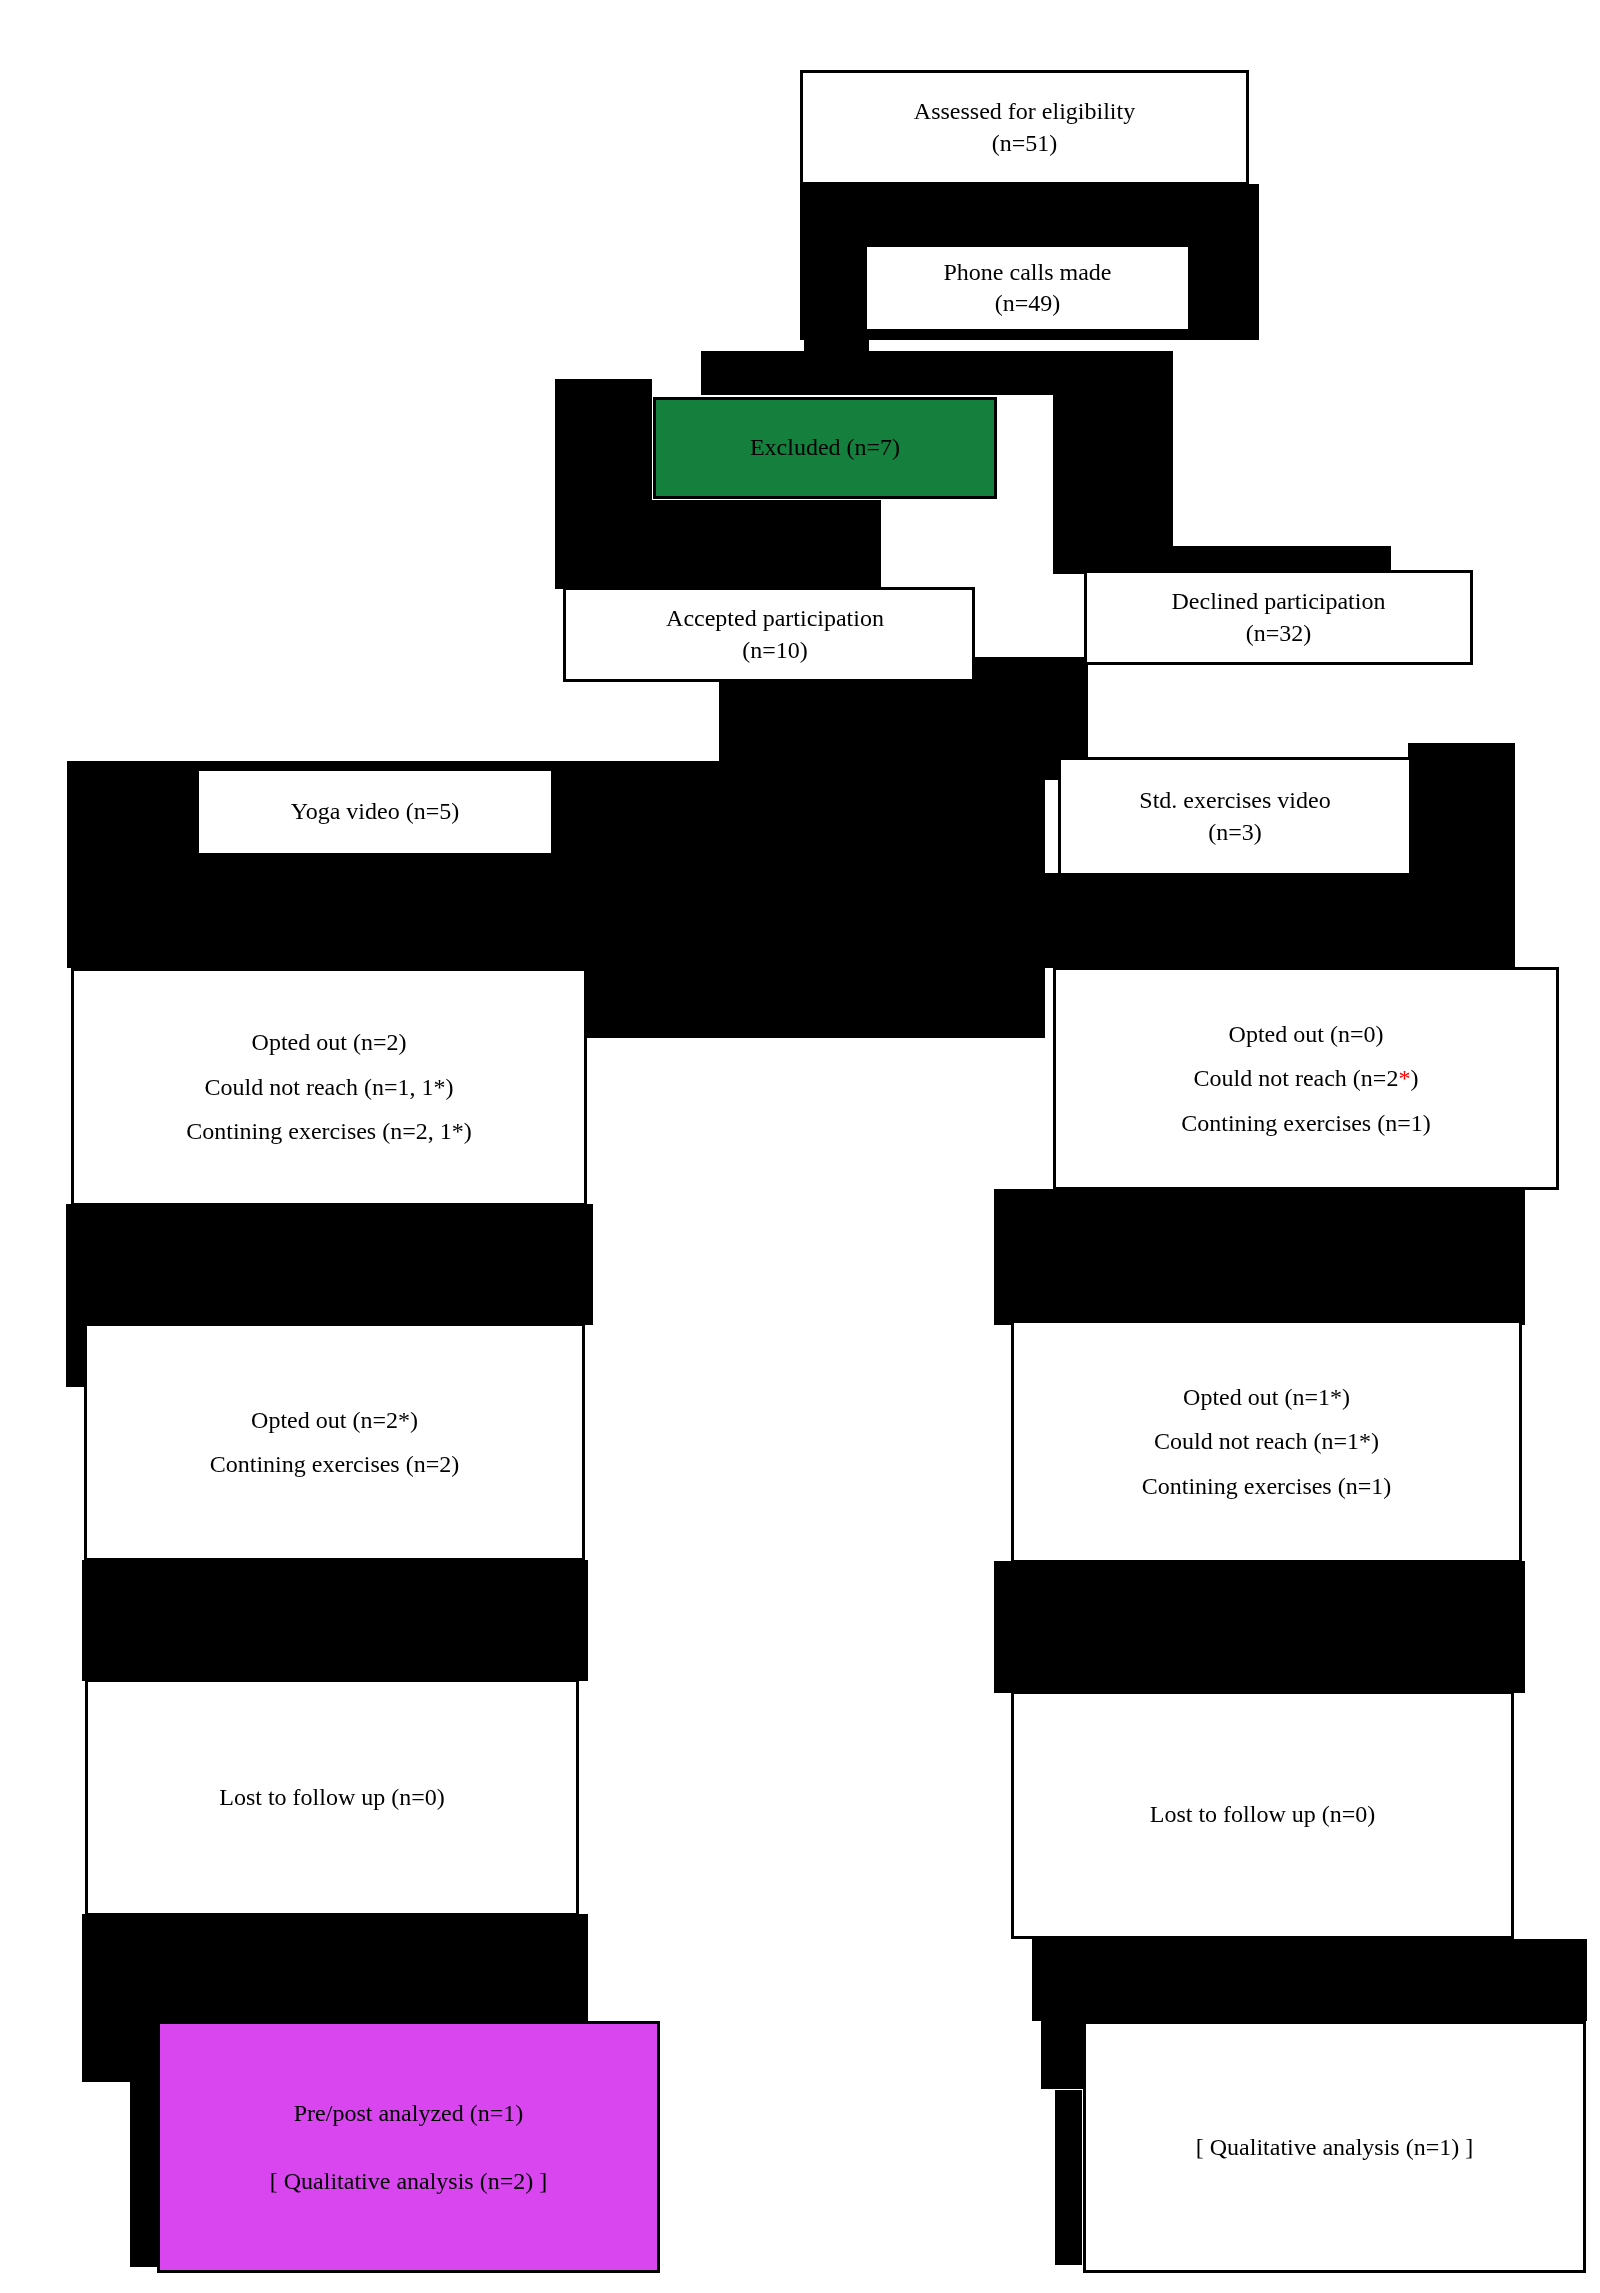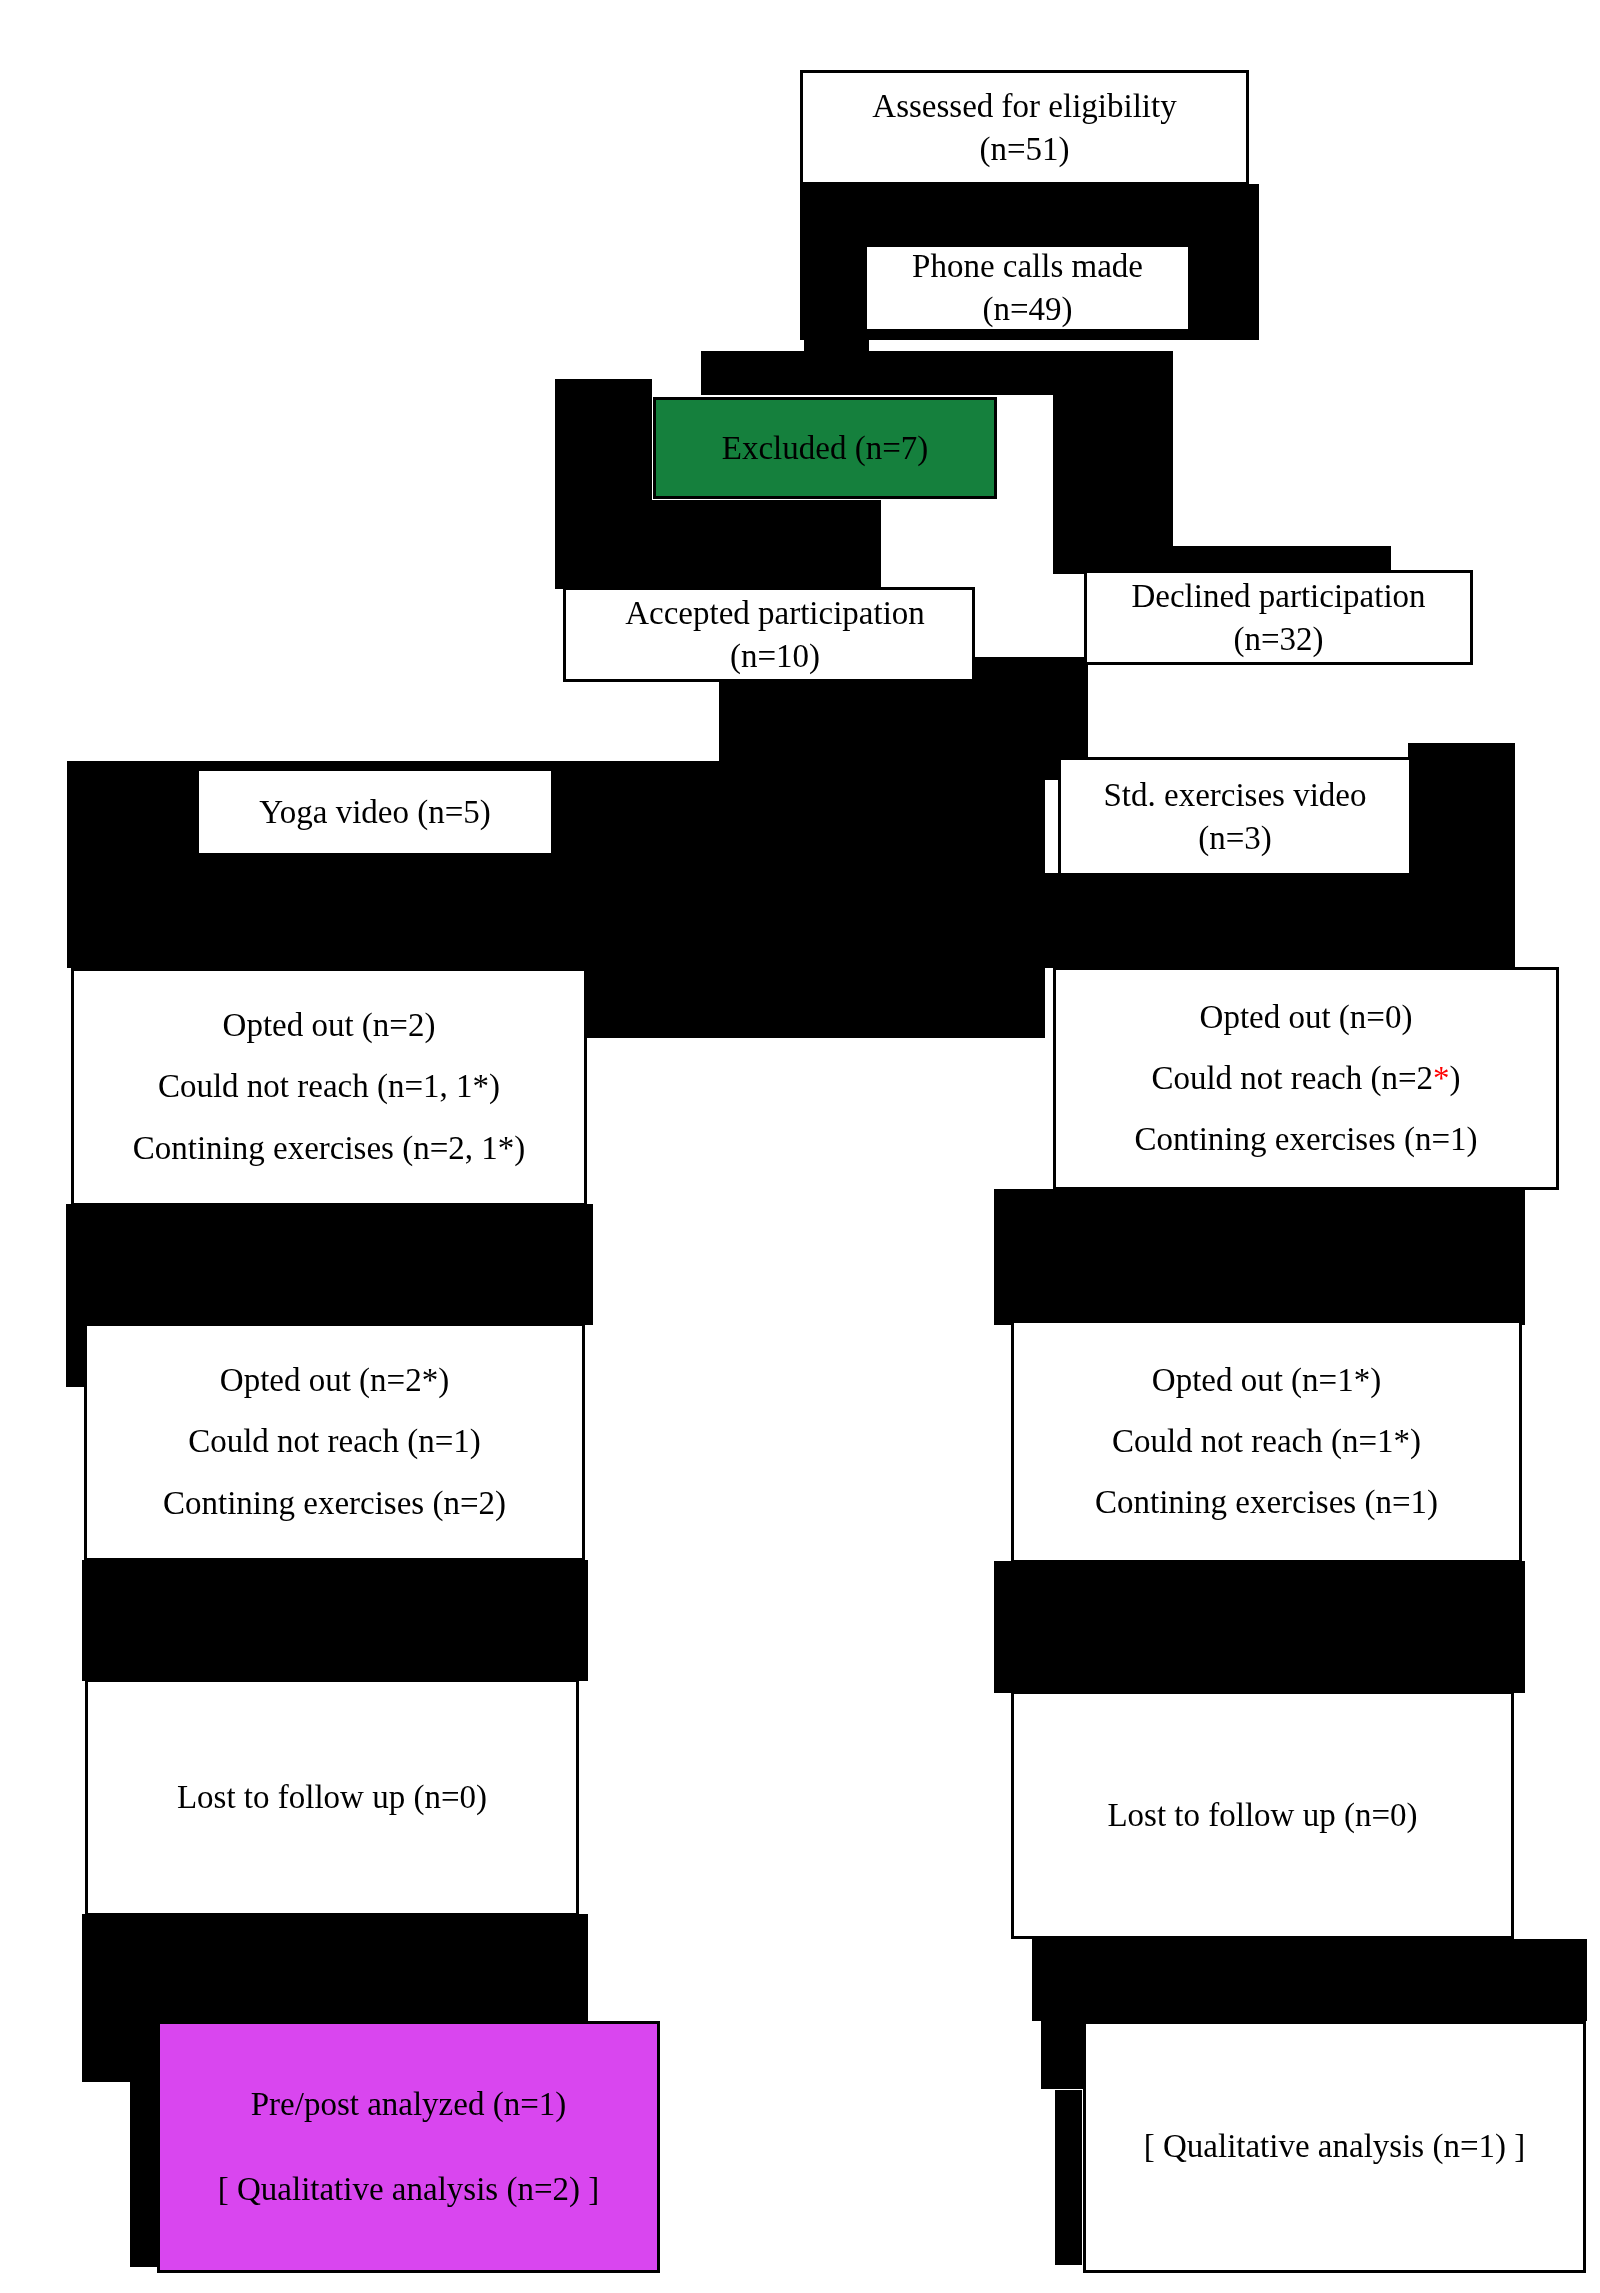--- a/index.html
+++ b/index.html
@@ -18,21 +18,21 @@
   .flowbox{
     position:absolute;
     background:#ffffff;
     border:3.8px solid #000000;
     box-sizing:border-box;
     display:flex;
     flex-direction:column;
     justify-content:center;
     align-items:center;
     text-align:center;
-    font-size:33px;
+    font-size:24px;
     color:#000000;
   }
   .flowbox .line{white-space:nowrap;}
 </style>
 </head>
 <body>
 
 <div id="canvas" style="background: rgb(255, 255, 255);">
     <div class="connector" style="left: 800px; top: 184px; width: 459px; height: 156px; background: rgb(0, 0, 0);"></div>
     <div class="connector" style="left: 804px; top: 331px; width: 65px; height: 64px; background: rgb(0, 0, 0);"></div>
@@ -90,21 +90,20 @@
       <div class="line"><span>Could not reach (n=1, 1*)</span></div>
       <div class="line"><span>Contining exercises (n=2, 1*)</span></div>
     </div>
     <div class="flowbox" style="left: 1006px; top: 967px; width: 506px; height: 223px; line-height: 1.85; background: rgb(255, 255, 255); border-color: rgb(0, 0, 0); margin-left: 47px;">
       <div class="line"><span>Opted out (n=0)</span></div>
       <div class="line"><span>Could not reach (n=2</span><span style="color: rgb(255, 0, 0);">*</span><span>)</span></div>
       <div class="line"><span>Contining exercises (n=1)</span></div>
     </div>
     <div class="flowbox" style="left: 84px; top: 1323px; width: 501px; height: 238px; line-height: 1.85; background: rgb(255, 255, 255); border-color: rgb(0, 0, 0);">
       <div class="line"><span>Opted out (n=2*)</span></div>
-      <div class="line"><span>Could not reach (n=1)</span></div>
       <div class="line"><span>Contining exercises (n=2)</span></div>
     </div>
     <div class="flowbox" style="left: 1011px; top: 1320px; width: 511px; height: 243px; line-height: 1.85; background: rgb(255, 255, 255); border-color: rgb(0, 0, 0);">
       <div class="line"><span>Opted out (n=1*)</span></div>
       <div class="line"><span>Could not reach (n=1*)</span></div>
       <div class="line"><span>Contining exercises (n=1)</span></div>
     </div>
     <div class="flowbox" style="left: 85px; top: 1679px; width: 494px; height: 237px; line-height: 1.3; background: rgb(255, 255, 255); border-color: rgb(0, 0, 0);">
       <div class="line"><span>Lost to follow up (n=0)</span></div>
     </div>

